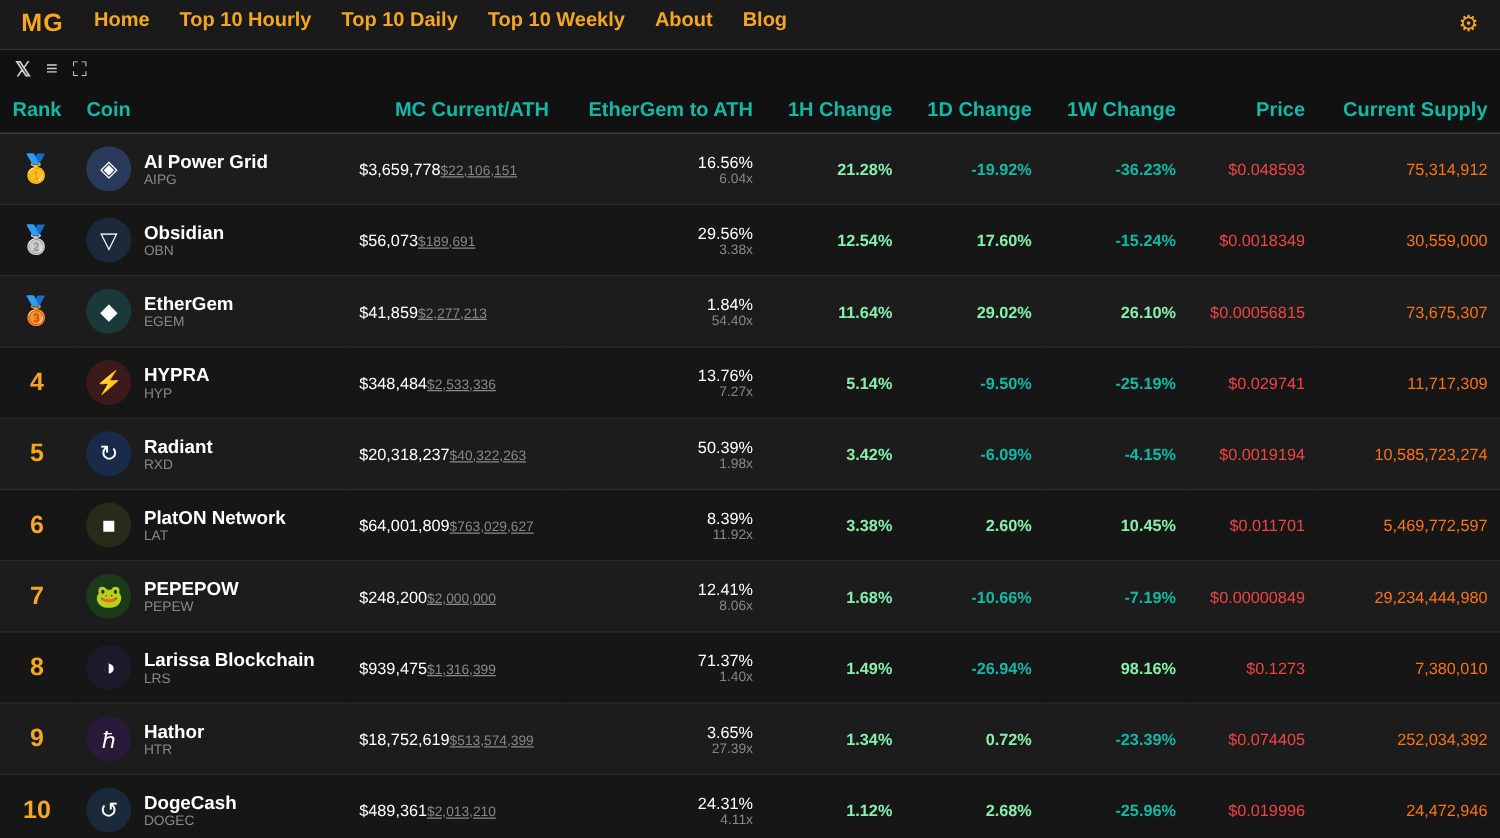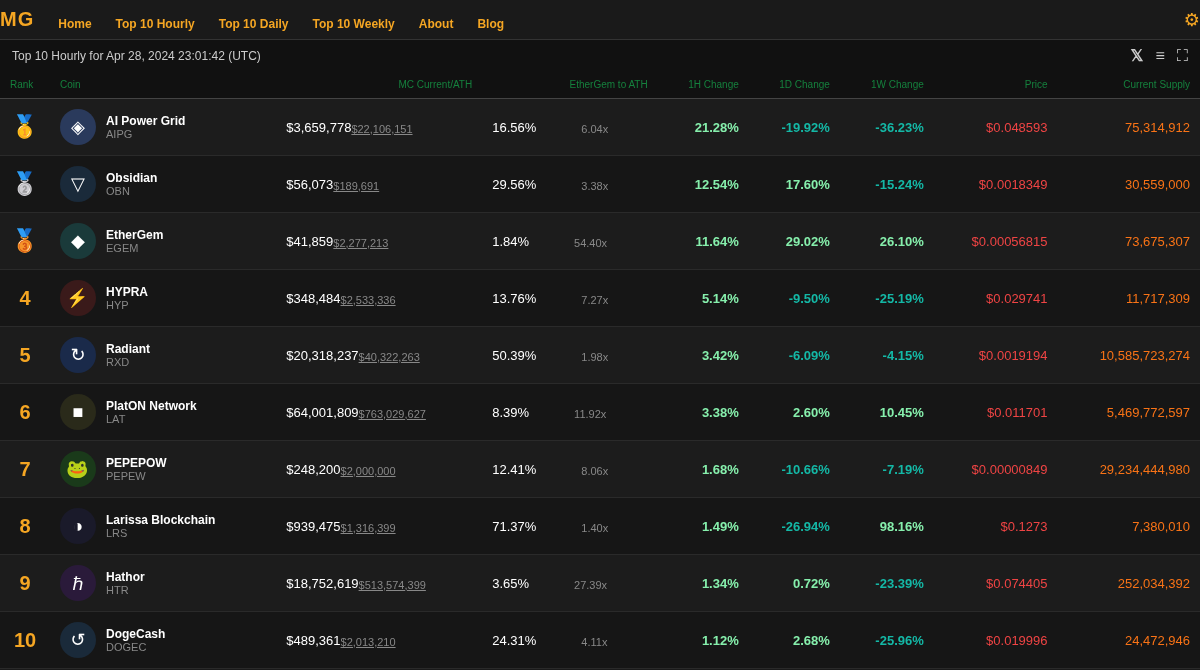--- a/index.html
+++ b/index.html
@@ -8,35 +8,35 @@
       color: #e0e0e0;
       font-family: Arial, sans-serif;
       font-size: 13px;
       width: 1200px;
       min-height: 670px;
     }
     
     .nav {
       background: #1a1a1a;
       display: flex;
-      align-items: flex-end;
-      padding: 8px 0;
+      align-items: flex-start;
+      padding: 8px 17px;
       gap: 24px;
       border-bottom: 1px solid #333;
     }
     .nav-logo {
       color: #f5a623;
       font-weight: bold;
       font-size: 20px;
       letter-spacing: 1px;
     }
     .nav-link {
       color: #f5a623;
       font-weight: bold;
-      font-size: 12px;
+      font-size: 16px;
       cursor: pointer;
       text-decoration: none;
     }
     .nav-spacer { flex: 1; }
     .nav-icon {
       color: #f5a623;
       font-size: 18px;
       cursor: pointer;
     }
     
@@ -68,23 +68,23 @@
       width: 100%;
       border-collapse: collapse;
     }
     thead tr {
       background: #111;
       border-bottom: 1px solid #444;
     }
     thead th {
       padding: 8px 10px;
       text-align: right;
-      color: #15803d;
-      font-weight: normal;
-      font-size: 10px;
+      color: #14b8a6;
+      font-weight: bold;
+      font-size: 16px;
       white-space: nowrap;
     }
     thead th:first-child { text-align: left; }
     thead th:nth-child(2) { text-align: left; }
     tbody tr {
       border-bottom: 1px solid #2a2a2a;
     }
     tbody tr:nth-child(odd) { background: #1c1c1c; }
     tbody tr:nth-child(even) { background: #161616; }
     td {
@@ -120,26 +120,26 @@
       border-radius: 50%;
       display: flex;
       align-items: center;
       justify-content: center;
       font-size: 16px;
       background: #333;
       overflow: hidden;
       flex-shrink: 0;
     }
     .coin-name-block { display: flex; flex-direction: column; }
-    .coin-name { font-weight: bold; color: #fff; font-size: 12px; }
+    .coin-name { font-weight: bold; color: #fff; font-size: 15px; }
     .coin-symbol { color: #888; font-size: 11px; }
     .mc-cell { display: flex; align-items: flex-end; }
     .mc-current { color: #fff; }
     .mc-ath { color: #888; font-size: 11px; text-decoration: underline; }
-    .prog-cell { display: flex; align-items: flex-end; }
+    .prog-cell { display: flex; flex-direction: column; align-items: flex-end; }
     .prog-pct { color: #fff; }
     .prog-mult { color: #888; font-size: 11px; margin-left: 45px; }
     .green { color: #86efac; font-weight: bold; }
     .red { color: #14b8a6; font-weight: bold; }
     .price-cell { color: #ef4444; }
     .supply-cell { color: #f97316; }
   </style>
 </head>
 <body>
 
@@ -149,21 +149,20 @@
   <a class="nav-link">Top 10 Hourly</a>
   <a class="nav-link">Top 10 Daily</a>
   <a class="nav-link">Top 10 Weekly</a>
   <a class="nav-link">About</a>
   <a class="nav-link">Blog</a>
   <div class="nav-spacer"></div>
   <span class="nav-icon">⚙</span>
 </nav>
 
 <div class="subheader">
-  <span>Top 10 Hourly for Apr 28, 2024 23:01:42 (UTC)</span>
   <div class="subheader-icons">
     <span class="subheader-icon" style="font-weight:bold;">𝕏</span>
     <span class="subheader-icon">≡</span>
     <span class="subheader-icon">⛶</span>
   </div>
 </div>
 
 <div class="table-container">
   <table>
     <thead>

